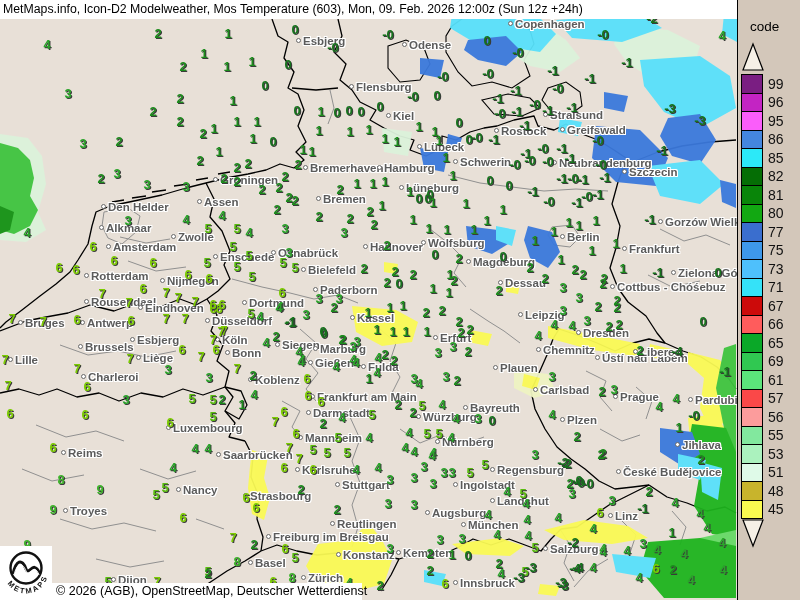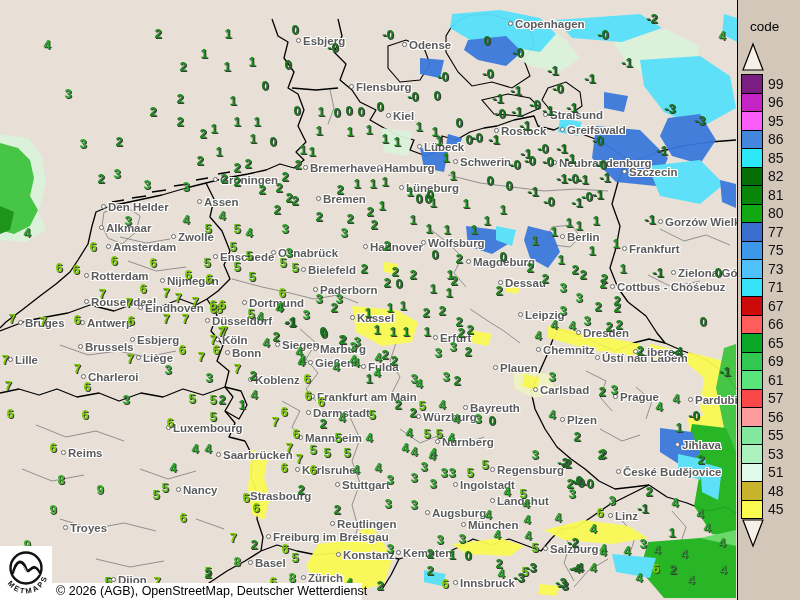--- a/index.html
+++ b/index.html
@@ -233,21 +233,21 @@
         <div class="city" style="left: 61px; top: 453px;">Reims</div>
         <div class="city" style="left: 216px; top: 455px;">Saarbrücken</div>
         <div class="city" style="left: 295px; top: 470px;">Karlsruhe</div>
         <div class="city" style="left: 490px; top: 470px;">Regensburg</div>
         <div class="city" style="left: 335px; top: 485px;">Stuttgart</div>
         <div class="city" style="left: 616px; top: 472px;">České Budějovice</div>
         <div class="city" style="left: 176px; top: 490px;">Nancy</div>
         <div class="city" style="left: 243px; top: 496px;">Strasbourg</div>
         <div class="city" style="left: 453px; top: 485px;">Ingolstadt</div>
         <div class="city" style="left: 490px; top: 501px;">Landshut</div>
-        <div class="city" style="left: 63px; top: 528px;">Troyes</div>
+        <div class="city" style="left: 63px; top: 511px;">Troyes</div>
         <div class="city" style="left: 330px; top: 524px;">Reutlingen</div>
         <div class="city" style="left: 425px; top: 513px;">Augsburg</div>
         <div class="city" style="left: 461px; top: 525px;">München</div>
         <div class="city" style="left: 608px; top: 516px;">Linz</div>
         <div class="city" style="left: 266px; top: 537px;">Freiburg im Breisgau</div>
         <div class="city" style="left: 336px; top: 555px;">Konstanz</div>
         <div class="city" style="left: 396px; top: 553px;">Kempten</div>
         <div class="city" style="left: 543px; top: 549px;">Salzburg</div>
         <div class="city" style="left: 248px; top: 563px;">Basel</div>
         <div class="city" style="left: 301px; top: 578px;">Zürich</div>
@@ -684,20 +684,21 @@
         <div class="temp t0" style="left: 575px; top: 568px;">-4</div>
         <div class="temp t0" style="left: 561px; top: 582px;">-3</div>
         <div class="temp t4" style="left: 656px; top: 568px;">6</div>
         <div class="temp t1" style="left: 673px; top: 569px;">2</div>
         <div class="temp t2" style="left: 639px; top: 577px;">4</div>
         <div class="temp t2" style="left: 691px; top: 579px;">4</div>
         <div class="temp t2" style="left: 723px; top: 569px;">4</div>
       </div>
   </div>
 
+  <div id="titlebar">MetMaps.info, Icon-D2 Modelweather, Mos Temperature (603), Mon, 09. Feb. 2026 12:00z (Sun 12z +24h)</div>
 
   <div id="legend">
     <div class="lg-title">code</div>
     <svg class="lg-arrow-up" width="24" height="29">
       <polygon points="12,2 22,28 2,28" fill="#F6F0E6" stroke="#000" stroke-width="1.2"></polygon>
     </svg>
     <div class="lg-rows" id="lg-rows">
         <div class="lg-row">
           <div class="lg-swatch" style="background: rgb(122, 30, 130);"></div>
           <div class="lg-label">99</div>

